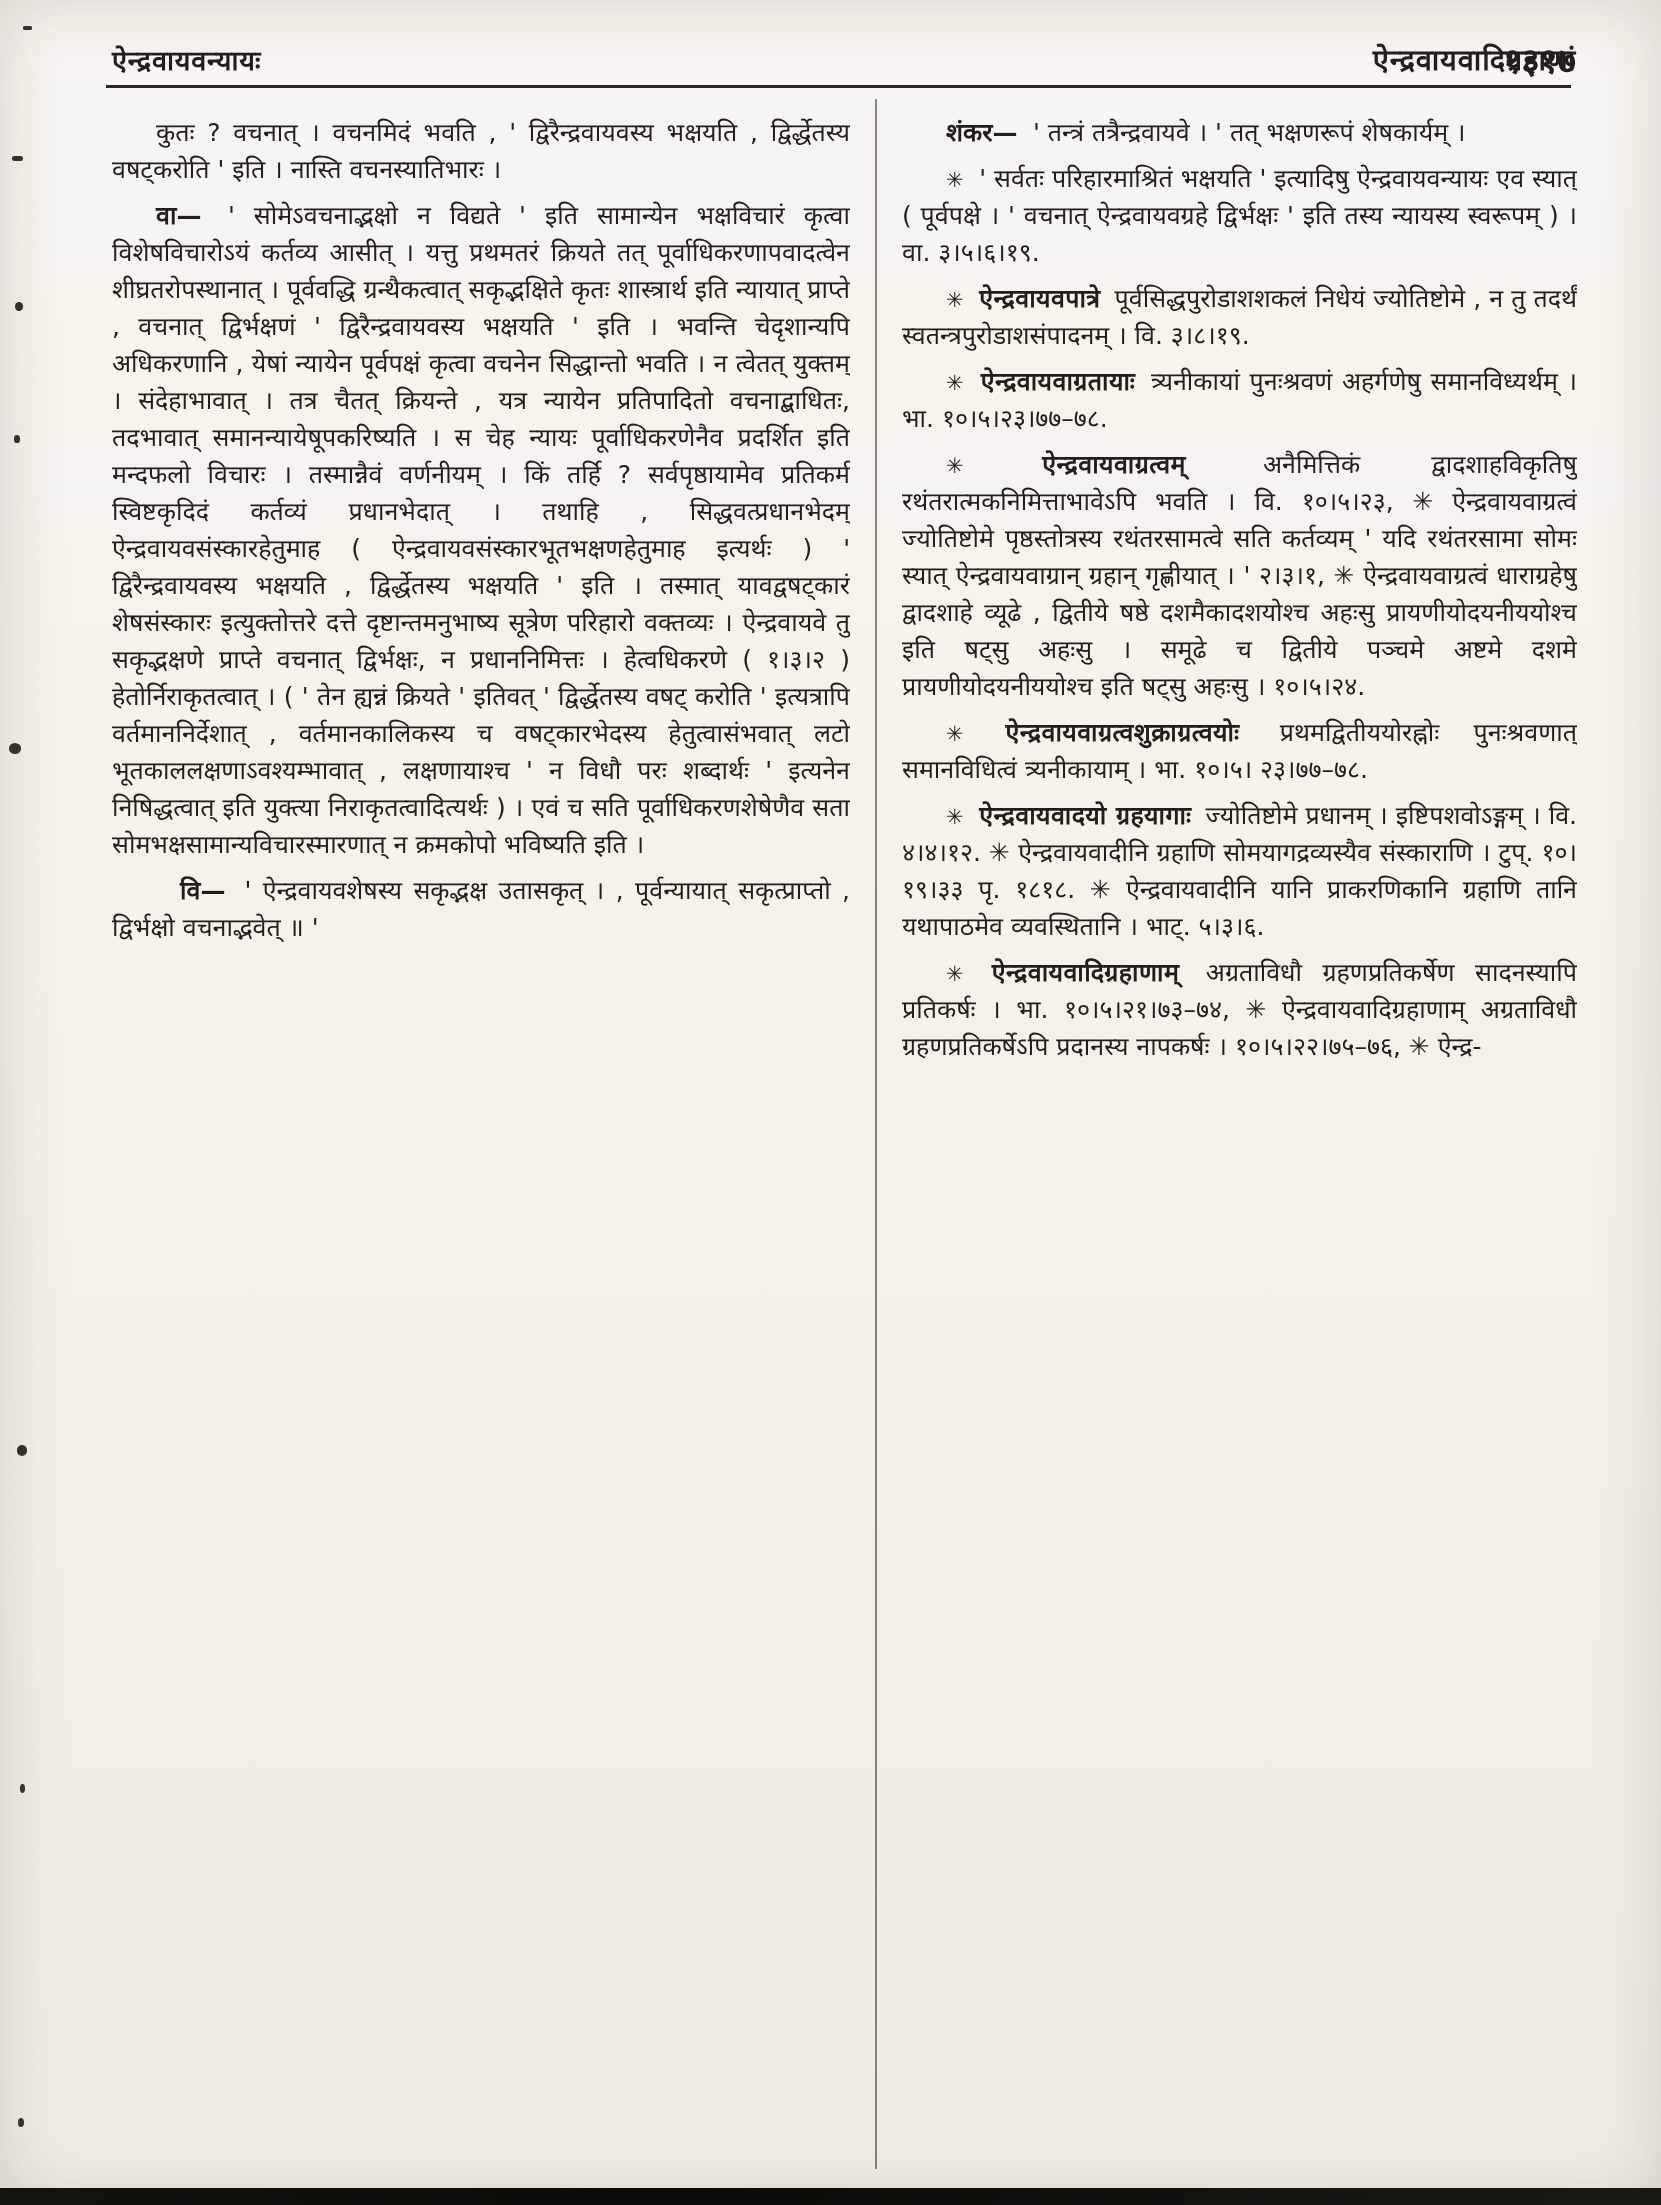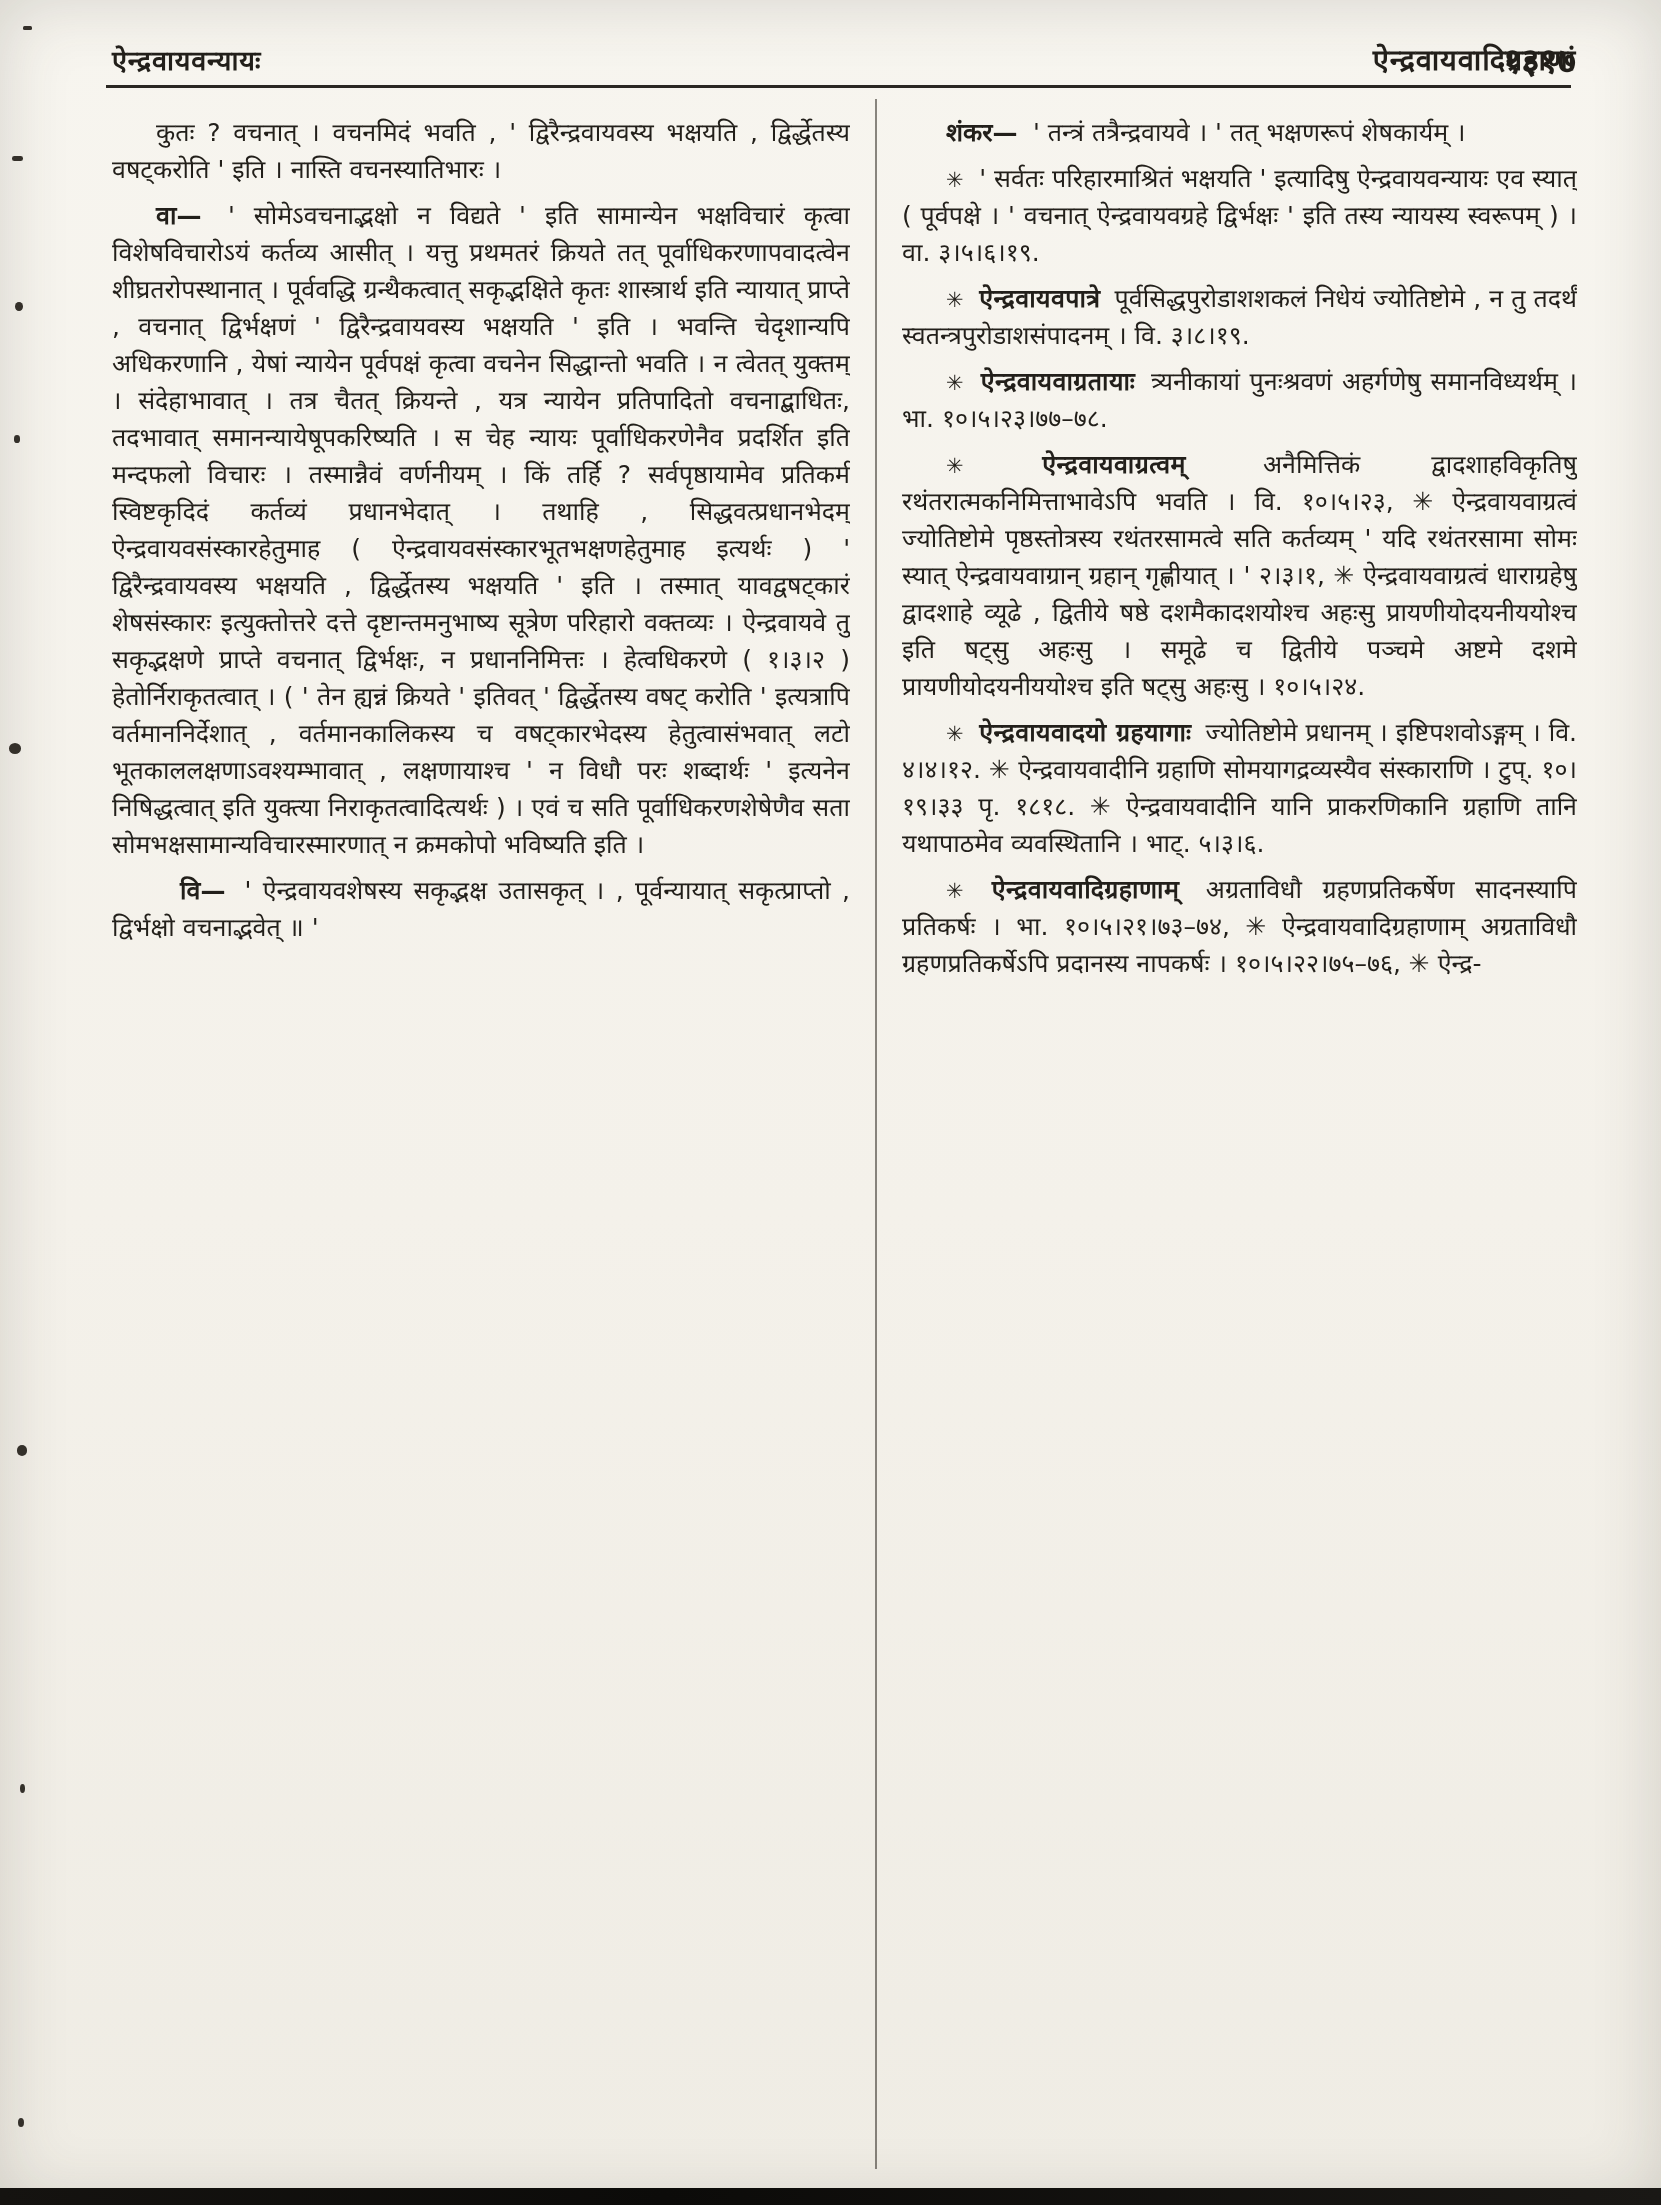--- a/index.html
+++ b/index.html
@@ -164,20 +164,25 @@
       <span class="headword">ऐन्द्रवायवाग्रतायाः</span>
       <span class="ptext">त्र्यनीकायां पुनःश्रवणं अहर्गणेषु समानविध्यर्थम् । भा. १०।५।२३।७७–७८.</span>
     </p>
     <p class="para">
       <span class="bullet">✳</span>
       <span class="headword">ऐन्द्रवायवाग्रत्वम्</span>
       <span class="ptext">अनैमित्तिकं द्वादशाहविकृतिषु रथंतरात्मकनिमित्ताभावेऽपि भवति । वि. १०।५।२३, ✳ ऐन्द्रवायवाग्रत्वं ज्योतिष्टोमे पृष्ठस्तोत्रस्य रथंतरसामत्वे सति कर्तव्यम् ' यदि रथंतरसामा सोमः स्यात् ऐन्द्रवायवाग्रान् ग्रहान् गृह्णीयात् । ' २।३।१, ✳ ऐन्द्रवायवाग्रत्वं धाराग्रहेषु द्वादशाहे व्यूढे , द्वितीये षष्ठे दशमैकादशयोश्च अहःसु प्रायणीयोदयनीययोश्च इति षट्सु अहःसु । समूढे च द्वितीये पञ्चमे अष्टमे दशमे प्रायणीयोदयनीययोश्च इति षट्सु अहःसु । १०।५।२४.</span>
     </p>
     <p class="para">
       <span class="bullet">✳</span>
+      <span class="headword">ऐन्द्रवायवाग्रत्वशुक्राग्रत्वयोः</span>
+      <span class="ptext">प्रथमद्वितीययोरह्नोः पुनःश्रवणात् समानविधित्वं त्र्यनीकायाम् । भा. १०।५। २३।७७–७८.</span>
+    </p>
+    <p class="para">
+      <span class="bullet">✳</span>
       <span class="headword">ऐन्द्रवायवादयो ग्रहयागाः</span>
       <span class="ptext">ज्योतिष्टोमे प्रधानम् । इष्टिपशवोऽङ्गम् । वि. ४।४।१२. ✳ ऐन्द्रवायवादीनि ग्रहाणि सोमयागद्रव्यस्यैव संस्काराणि । टुप्. १०। १९।३३ पृ. १८१८. ✳ ऐन्द्रवायवादीनि यानि प्राकरणिकानि ग्रहाणि तानि यथापाठमेव व्यवस्थितानि । भाट्. ५।३।६.</span>
     </p>
     <p class="para">
       <span class="bullet">✳</span>
       <span class="headword">ऐन्द्रवायवादिग्रहाणाम्</span>
       <span class="ptext">अग्रताविधौ ग्रहणप्रतिकर्षेण सादनस्यापि प्रतिकर्षः । भा. १०।५।२१।७३–७४, ✳ ऐन्द्रवायवादिग्रहाणाम् अग्रताविधौ ग्रहणप्रतिकर्षेऽपि प्रदानस्य नापकर्षः । १०।५।२२।७५–७६, ✳ ऐन्द्र-</span>
     </p>
   </section>
 

